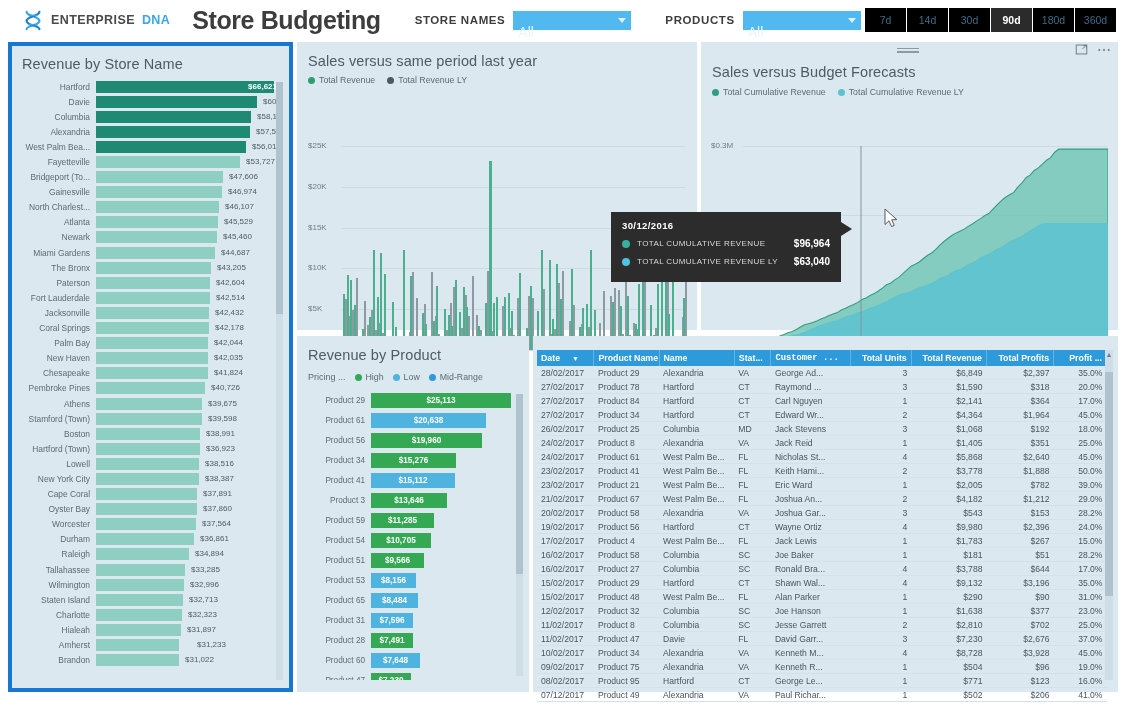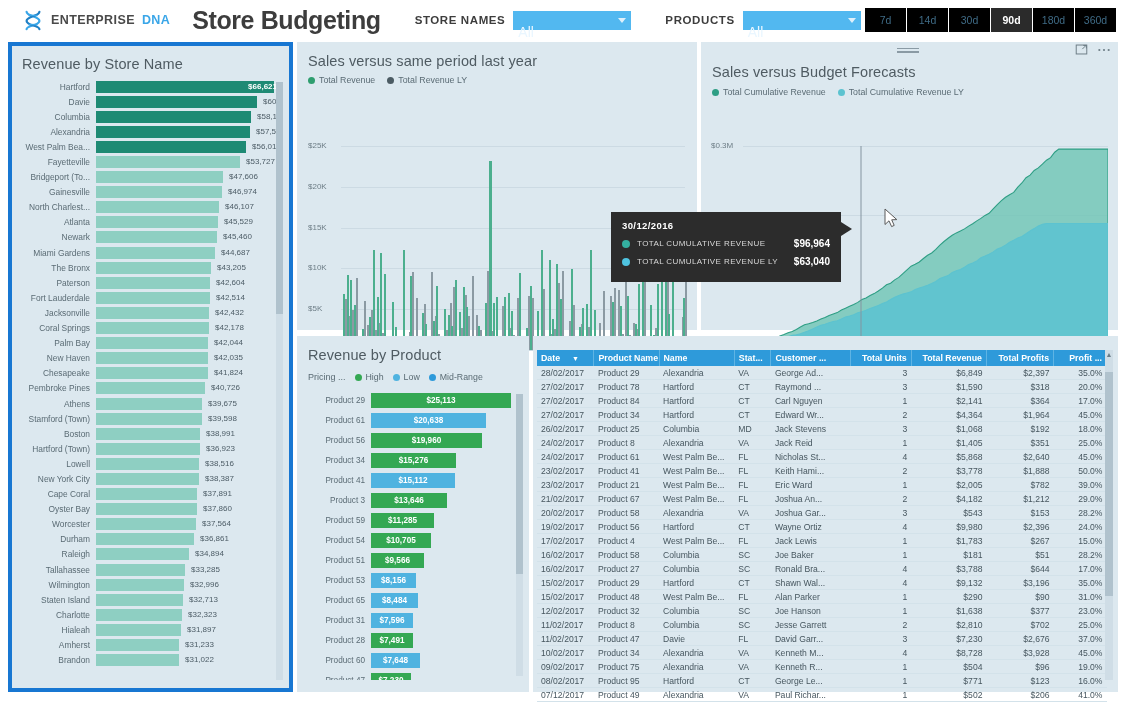--- a/index.html
+++ b/index.html
@@ -543,21 +543,21 @@
           <div class="sbar-name">Hialeah</div>
           <div class="sbar-track">
             <div class="sbar-fill" style="width: 85px;"></div>
             <div class="sbar-val" style="left: 87px;">$31,897</div>
           </div>
         </div>
         <div class="sbar-row">
           <div class="sbar-name">Amherst</div>
           <div class="sbar-track">
             <div class="sbar-fill" style="width: 83px;"></div>
-            <div class="sbar-val" style="left: 85px;">$31,233</div>
+            <div class="sbar-val" style="left: 97px;">$31,233</div>
           </div>
         </div>
         <div class="sbar-row">
           <div class="sbar-name">Brandon</div>
           <div class="sbar-track">
             <div class="sbar-fill" style="width: 83px;"></div>
             <div class="sbar-val" style="left: 85px;">$31,022</div>
           </div>
         </div>
         <div class="sbar-row"></div>
@@ -951,21 +951,21 @@
   </div>
 
   <div class="panel" id="p-table">
     <table id="tbl">
       <thead>
           <tr>
             <th style="width: 56px;">Date<span style="font-size: 7px; margin-left: 10px;"> ▼</span></th>
             <th style="width: 64px;">Product Name</th>
             <th style="width: 74px;">Name</th>
             <th style="width: 36px;">Stat...</th>
-            <th style="width: 78px;">Customer ...</th>
+            <th style="width: 78px; font-family: Liberation Mono, monospace;">Customer ...</th>
             <th class="num" style="width: 60px;">Total Units</th>
             <th class="num" style="width: 74px;">Total Revenue</th>
             <th class="num" style="width: 66px;">Total Profits</th>
             <th class="num" style="width: 52px;">Profit ...</th>
           </tr>
         </thead>
       <tbody>
           <tr>
             <td>28/02/2017</td>
             <td>Product 29</td>

